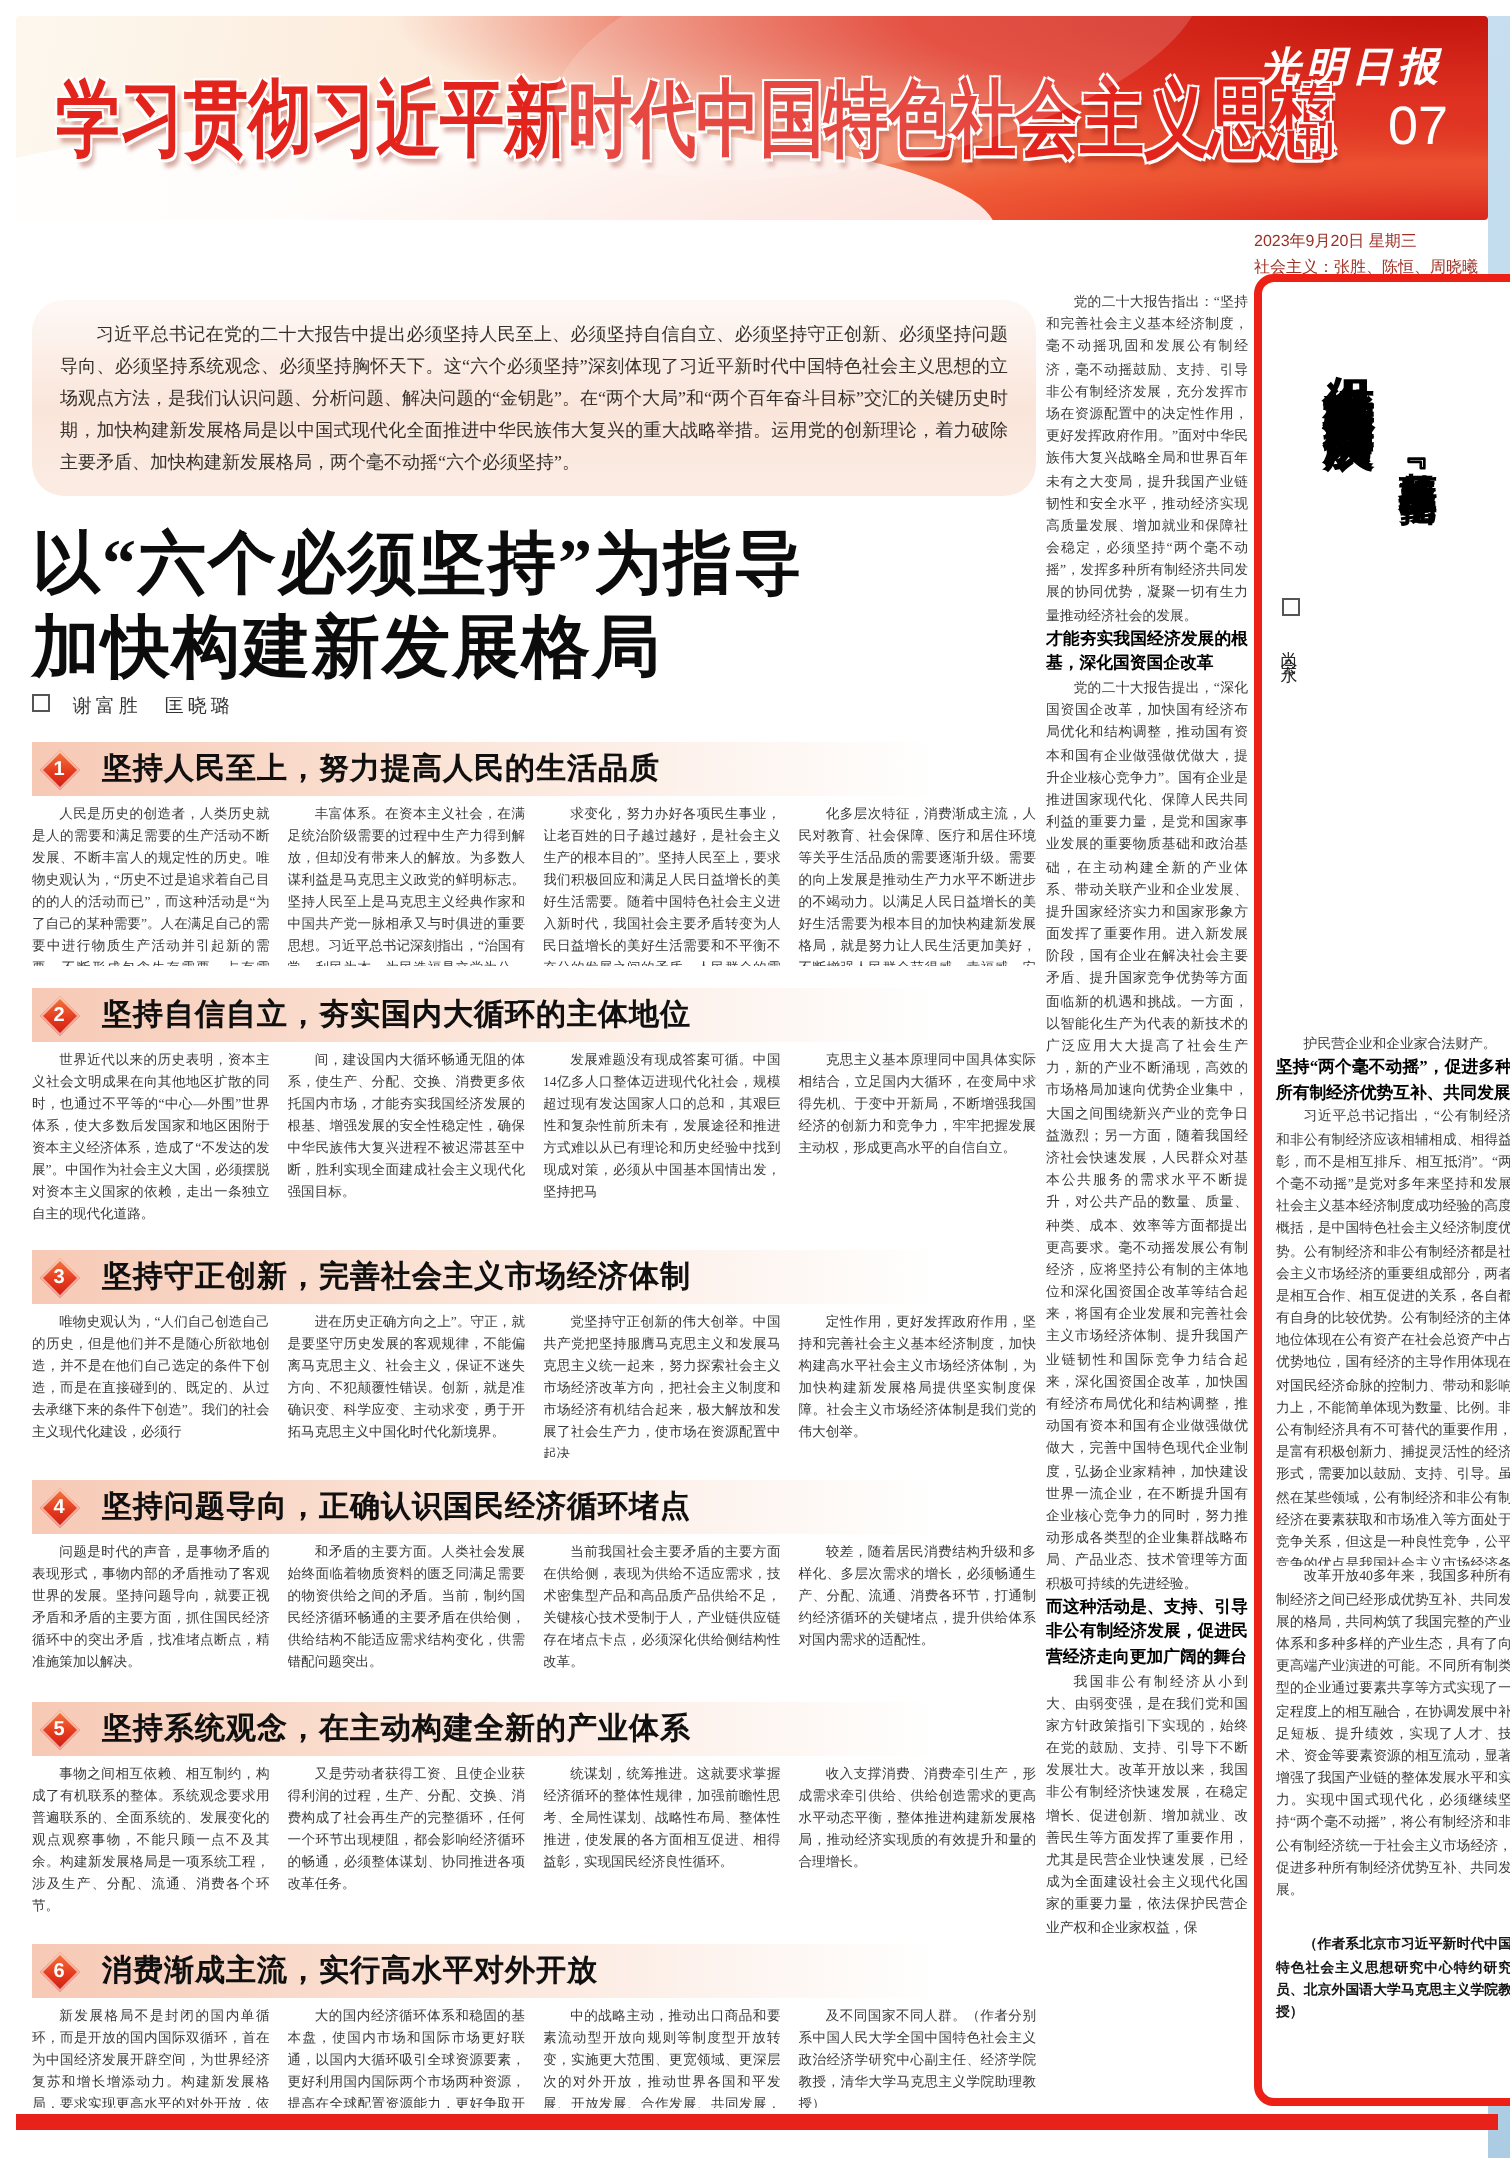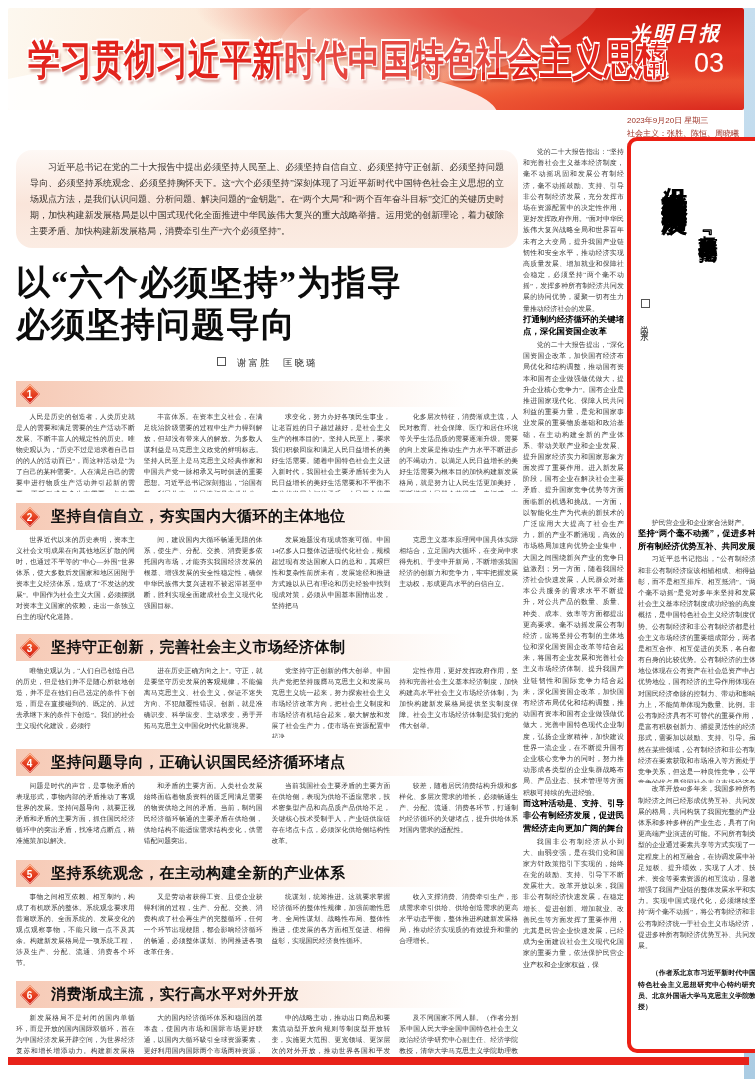--- a/index.html
+++ b/index.html
@@ -35,21 +35,21 @@
   .edge-strip{position:absolute;left:744px;top:8px;width:11px;height:1071px;
     background:linear-gradient(180deg,#c6deef,#abcce3);}
 
   
   .main{position:absolute;left:16px;top:150px;width:502px;}
   .intro{background:linear-gradient(180deg,rgba(252,236,227,.35),#fae5da 55%,#fbece3);
     border-radius:16px;padding:9px 14px;font-size:9px;line-height:1.78;text-align:justify;color:#35302c;}
   .intro p{margin:0;text-indent:2em;}
   .headline{margin:14px 0 0;font-size:34px;line-height:1.24;font-weight:900;color:#0c0c0c;
     letter-spacing:1px;}
-  .authors{margin-top:11px;font-size:9.5px;color:#333;letter-spacing:2px;text-align:center;}
+  .authors{margin-top:1px;font-size:9.5px;color:#333;letter-spacing:2px;}
   .authors .sq{display:inline-block;width:7px;height:7px;border:1px solid #555;margin-right:7px;}
 
   .section{margin-top:11px;}
   .sec-head{display:flex;align-items:center;gap:10px;padding:4px 4px 4px 3px;
     background:linear-gradient(90deg,#f6c9b5 0%,#fbe3d6 40%,#fdf2ec 65%,rgba(255,255,255,0) 90%);}
   .badge{width:14px;height:14px;transform:rotate(45deg);flex:0 0 auto;margin:2px 4px;
     background:linear-gradient(135deg,#f47a42 0%,#e43b1e 55%,#cf1c10 100%);
     display:flex;align-items:center;justify-content:center;box-shadow:0 0 0 1px rgba(255,255,255,.6) inset;}
   .badge span{transform:rotate(-45deg);color:#fff;font-size:10px;font-weight:700;
     font-family:"Liberation Sans",sans-serif;}
@@ -93,49 +93,50 @@
 
 <div class="page">
 
   <div class="banner">
     <div class="banner-title">学习贯彻习近平新时代中国特色社会主义思想</div>
     <div class="banner-supp">
       <div>专</div>
       <div>刊</div>
     </div>
     <div class="masthead">光明日报</div>
-    <div class="pagenum">03</div>
+    <div class="pagenum">07</div>
   </div>
 
   <div class="dateline">
     <div>2023年9月20日 星期三</div>
     <div>社会主义：张胜、陈恒、周晓曦</div>
     <div>电子邮箱：gmjx@sina.com</div>
   </div>
 
   <div class="edge-strip"></div>
 
   <div class="main">
     <div class="intro">
-      <p>习近平总书记在党的二十大报告中提出必须坚持人民至上、必须坚持自信自立、必须坚持守正创新、必须坚持问题导向、必须坚持系统观念、必须坚持胸怀天下。这“六个必须坚持”深刻体现了习近平新时代中国特色社会主义思想的立场观点方法，是我们认识问题、分析问题、解决问题的“金钥匙”。在“两个大局”和“两个百年奋斗目标”交汇的关键历史时期，加快构建新发展格局是以中国式现代化全面推进中华民族伟大复兴的重大战略举措。运用党的创新理论，着力破除主要矛盾、加快构建新发展格局，消费牵引生产“六个必须坚持”。</p>
+      <p>习近平总书记在党的二十大报告中提出必须坚持人民至上、必须坚持自信自立、必须坚持守正创新、必须坚持问题导向、必须坚持系统观念、必须坚持胸怀天下。这“六个必须坚持”深刻体现了习近平新时代中国特色社会主义思想的立场观点方法，是我们认识问题、分析问题、解决问题的“金钥匙”。在“两个大局”和“两个百年奋斗目标”交汇的关键历史时期，加快构建新发展格局是以中国式现代化全面推进中华民族伟大复兴的重大战略举措。运用党的创新理论，着力破除主要矛盾、加快构建新发展格局，两个毫不动摇“六个必须坚持”。</p>
     </div>
     <h1 class="headline">
       <span>以“六个必须坚持”为指导</span><br>
-      <span>必须坚持问题导向</span>
+      <span>加快构建新发展格局</span>
     </h1>
     <div class="authors">
       <span class="sq"></span>
       <span>谢富胜　匡晓璐</span>
     </div>
 
     <div class="section">
       <div class="sec-head">
         <div class="badge">
             <span>1</span>
           </div>
+        <div class="sec-title">坚持人民至上，努力提高人民的生活品质</div>
       </div>
       <div class="sec-body h80">
         <div class="sec-col">
             <p>人民是历史的创造者，人类历史就是人的需要和满足需要的生产活动不断发展、不断丰富人的规定性的历史。唯物史观认为，“历史不过是追求着自己目的的人的活动而已”，而这种活动是“为了自己的某种需要”。人在满足自己的需要中进行物质生产活动并引起新的需要，不断形成包含生存需要、占有需要、自我实现和全面发展需要的层次递进的</p>
           </div>
         <div class="sec-col">
             <p>丰富体系。在资本主义社会，在满足统治阶级需要的过程中生产力得到解放，但却没有带来人的解放。为多数人谋利益是马克思主义政党的鲜明标志。坚持人民至上是马克思主义经典作家和中国共产党一脉相承又与时俱进的重要思想。习近平总书记深刻指出，“治国有常，利民为本。为民造福是立党为公、执政为民的本质要求”，“适应人民群众需</p>
           </div>
         <div class="sec-col">
             <p>求变化，努力办好各项民生事业，让老百姓的日子越过越好，是社会主义生产的根本目的”。坚持人民至上，要求我们积极回应和满足人民日益增长的美好生活需要。随着中国特色社会主义进入新时代，我国社会主要矛盾转变为人民日益增长的美好生活需要和不平衡不充分的发展之间的矛盾。人民群众的需要呈现出多样</p>
@@ -257,21 +258,21 @@
           </div>
         <div class="sec-col">
             <p>及不同国家不同人群。（作者分别系中国人民大学全国中国特色社会主义政治经济学研究中心副主任、经济学院教授，清华大学马克思主义学院助理教授）</p>
           </div>
       </div>
     </div>
   </div>
 
   <div class="side1">
     <p>党的二十大报告指出：“坚持和完善社会主义基本经济制度，毫不动摇巩固和发展公有制经济，毫不动摇鼓励、支持、引导非公有制经济发展，充分发挥市场在资源配置中的决定性作用，更好发挥政府作用。”面对中华民族伟大复兴战略全局和世界百年未有之大变局，提升我国产业链韧性和安全水平，推动经济实现高质量发展、增加就业和保障社会稳定，必须坚持“两个毫不动摇”，发挥多种所有制经济共同发展的协同优势，凝聚一切有生力量推动经济社会的发展。</p>
-    <p class="side-sub">打通制约经济循环的关键堵点，深化国资国企改革</p>
+    <p class="side-sub">才能夯实我国经济发展的根基，深化国资国企改革</p>
     <p>党的二十大报告提出，“深化国资国企改革，加快国有经济布局优化和结构调整，推动国有资本和国有企业做强做优做大，提升企业核心竞争力”。国有企业是推进国家现代化、保障人民共同利益的重要力量，是党和国家事业发展的重要物质基础和政治基础，在主动构建全新的产业体系、带动关联产业和企业发展、提升国家经济实力和国家形象方面发挥了重要作用。进入新发展阶段，国有企业在解决社会主要矛盾、提升国家竞争优势等方面面临新的机遇和挑战。一方面，以智能化生产为代表的新技术的广泛应用大大提高了社会生产力，新的产业不断涌现，高效的市场格局加速向优势企业集中，大国之间围绕新兴产业的竞争日益激烈；另一方面，随着我国经济社会快速发展，人民群众对基本公共服务的需求水平不断提升，对公共产品的数量、质量、种类、成本、效率等方面都提出更高要求。毫不动摇发展公有制经济，应将坚持公有制的主体地位和深化国资国企改革等结合起来，将国有企业发展和完善社会主义市场经济体制、提升我国产业链韧性和国际竞争力结合起来，深化国资国企改革，加快国有经济布局优化和结构调整，推动国有资本和国有企业做强做优做大，完善中国特色现代企业制度，弘扬企业家精神，加快建设世界一流企业，在不断提升国有企业核心竞争力的同时，努力推动形成各类型的企业集群战略布局、产品业态、技术管理等方面积极可持续的先进经验。</p>
     <p class="side-sub">而这种活动是、支持、引导非公有制经济发展，促进民营经济走向更加广阔的舞台</p>
     <p>我国非公有制经济从小到大、由弱变强，是在我们党和国家方针政策指引下实现的，始终在党的鼓励、支持、引导下不断发展壮大。改革开放以来，我国非公有制经济快速发展，在稳定增长、促进创新、增加就业、改善民生等方面发挥了重要作用，尤其是民营企业快速发展，已经成为全面建设社会主义现代化国家的重要力量，依法保护民营企业产权和企业家权益，保</p>
   </div>
 
   <div class="redbox">
     <div class="vt-area">
       <div class="vt-sub">坚持『两个毫不动摇』</div>
       <div class="vt-main">促进多种所有制经济共同发展</div>
       <div class="vt-author">

